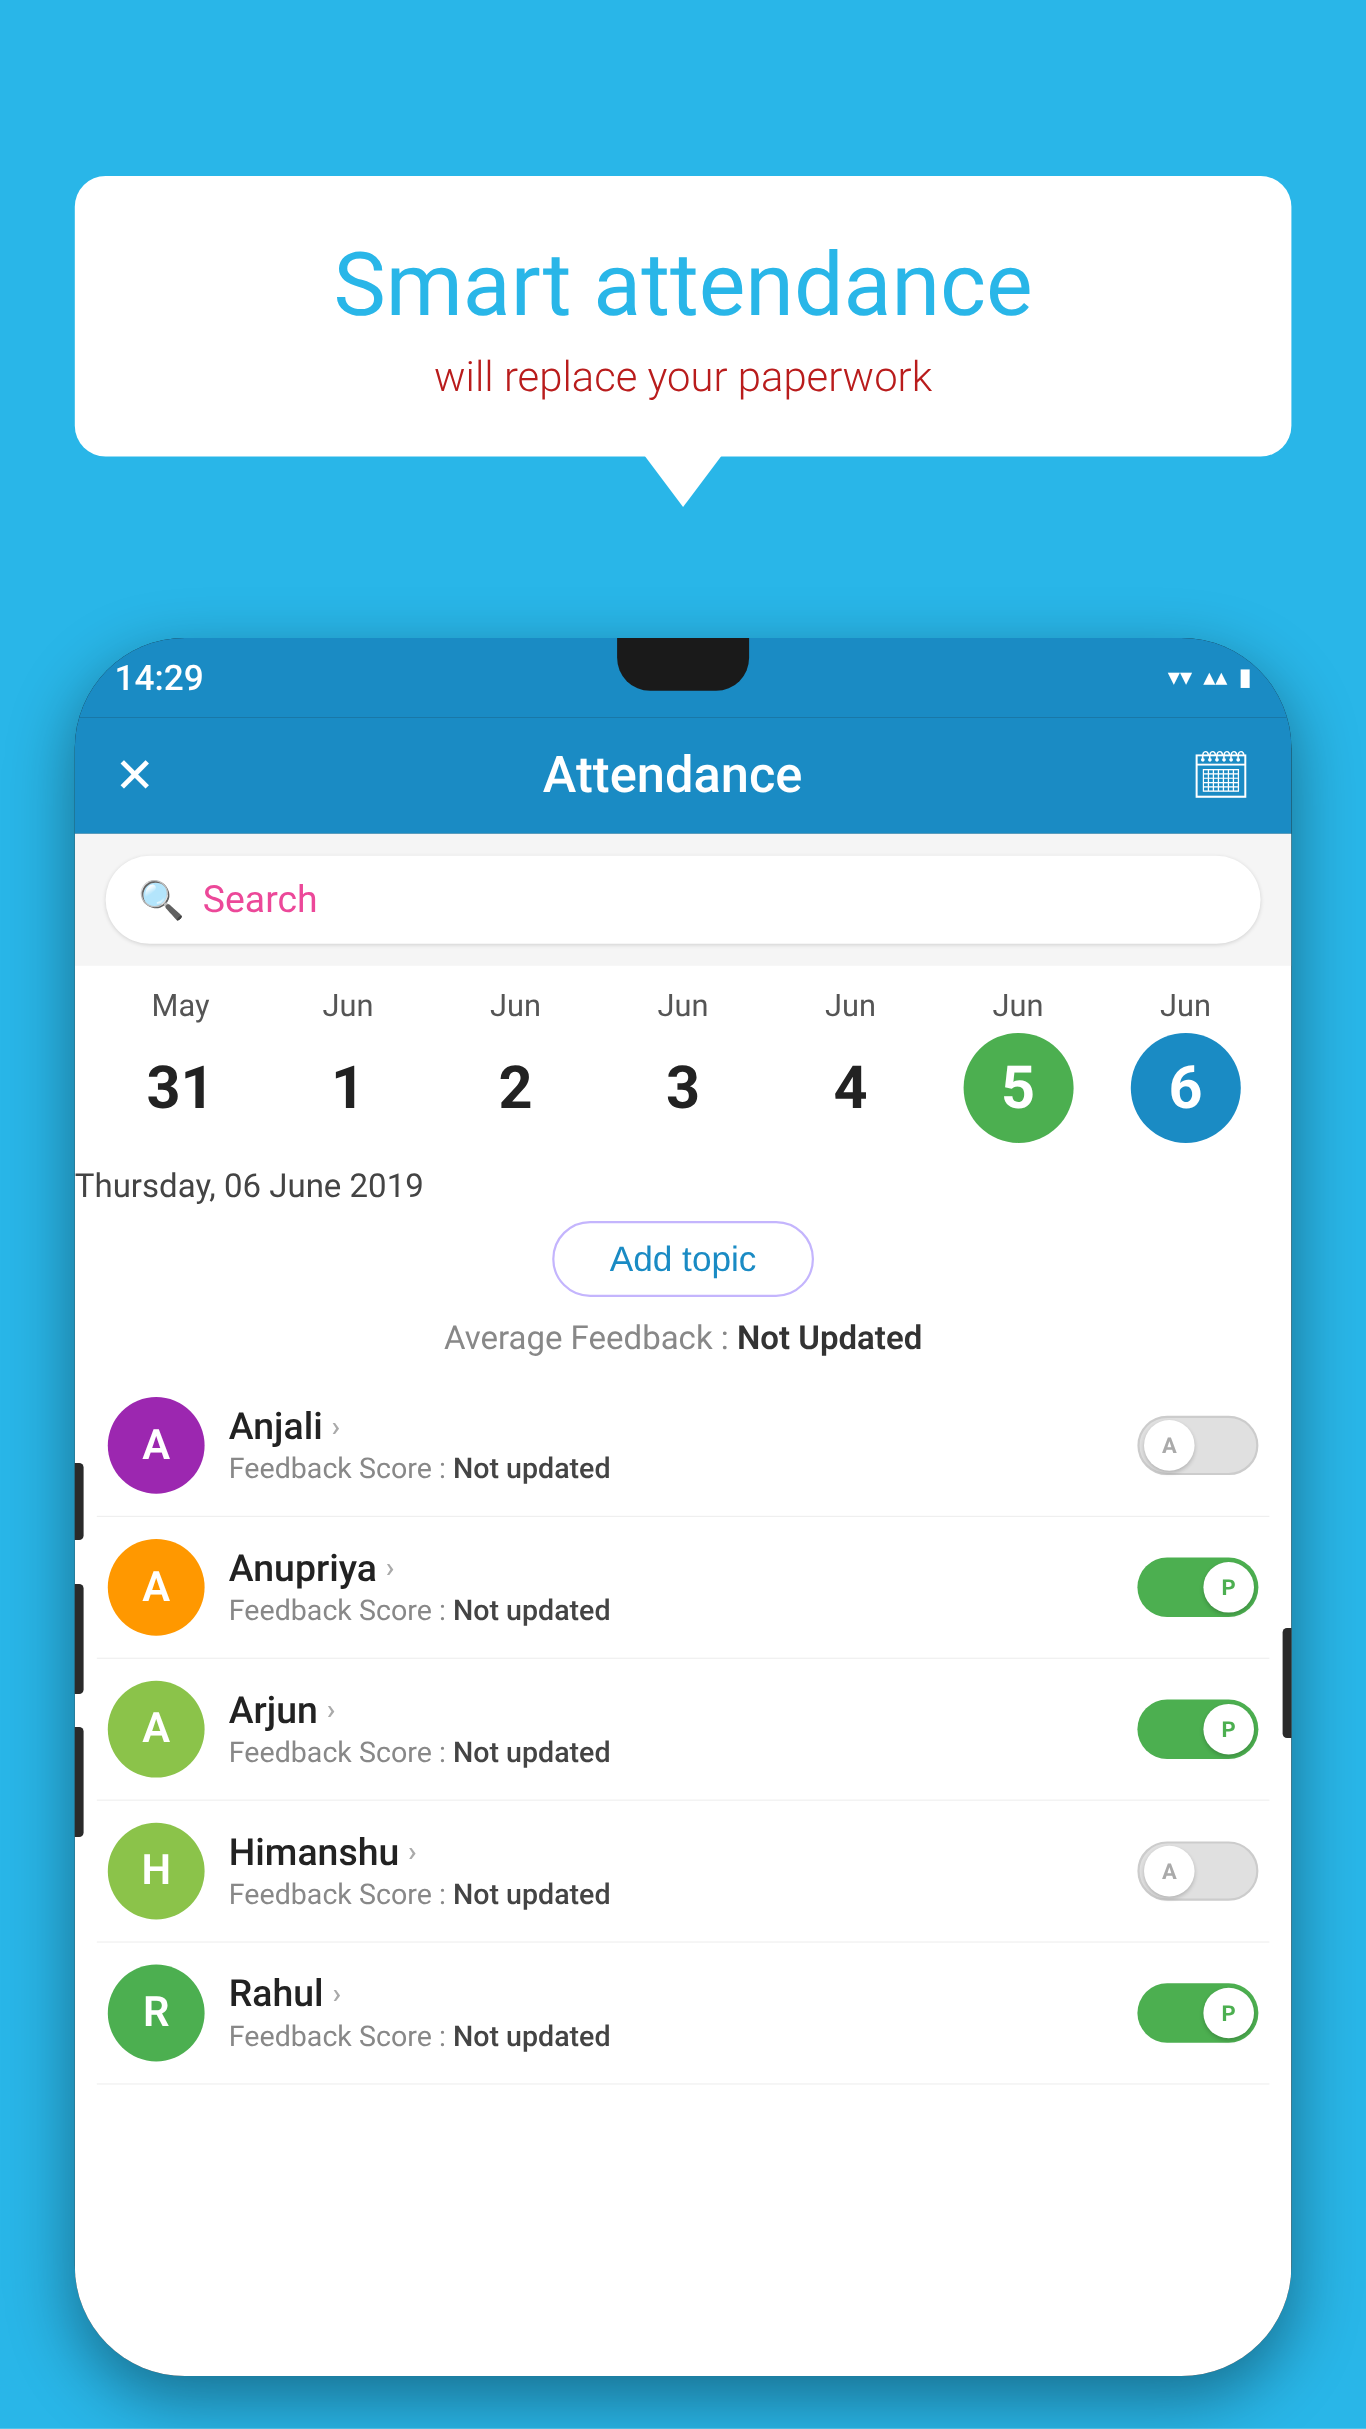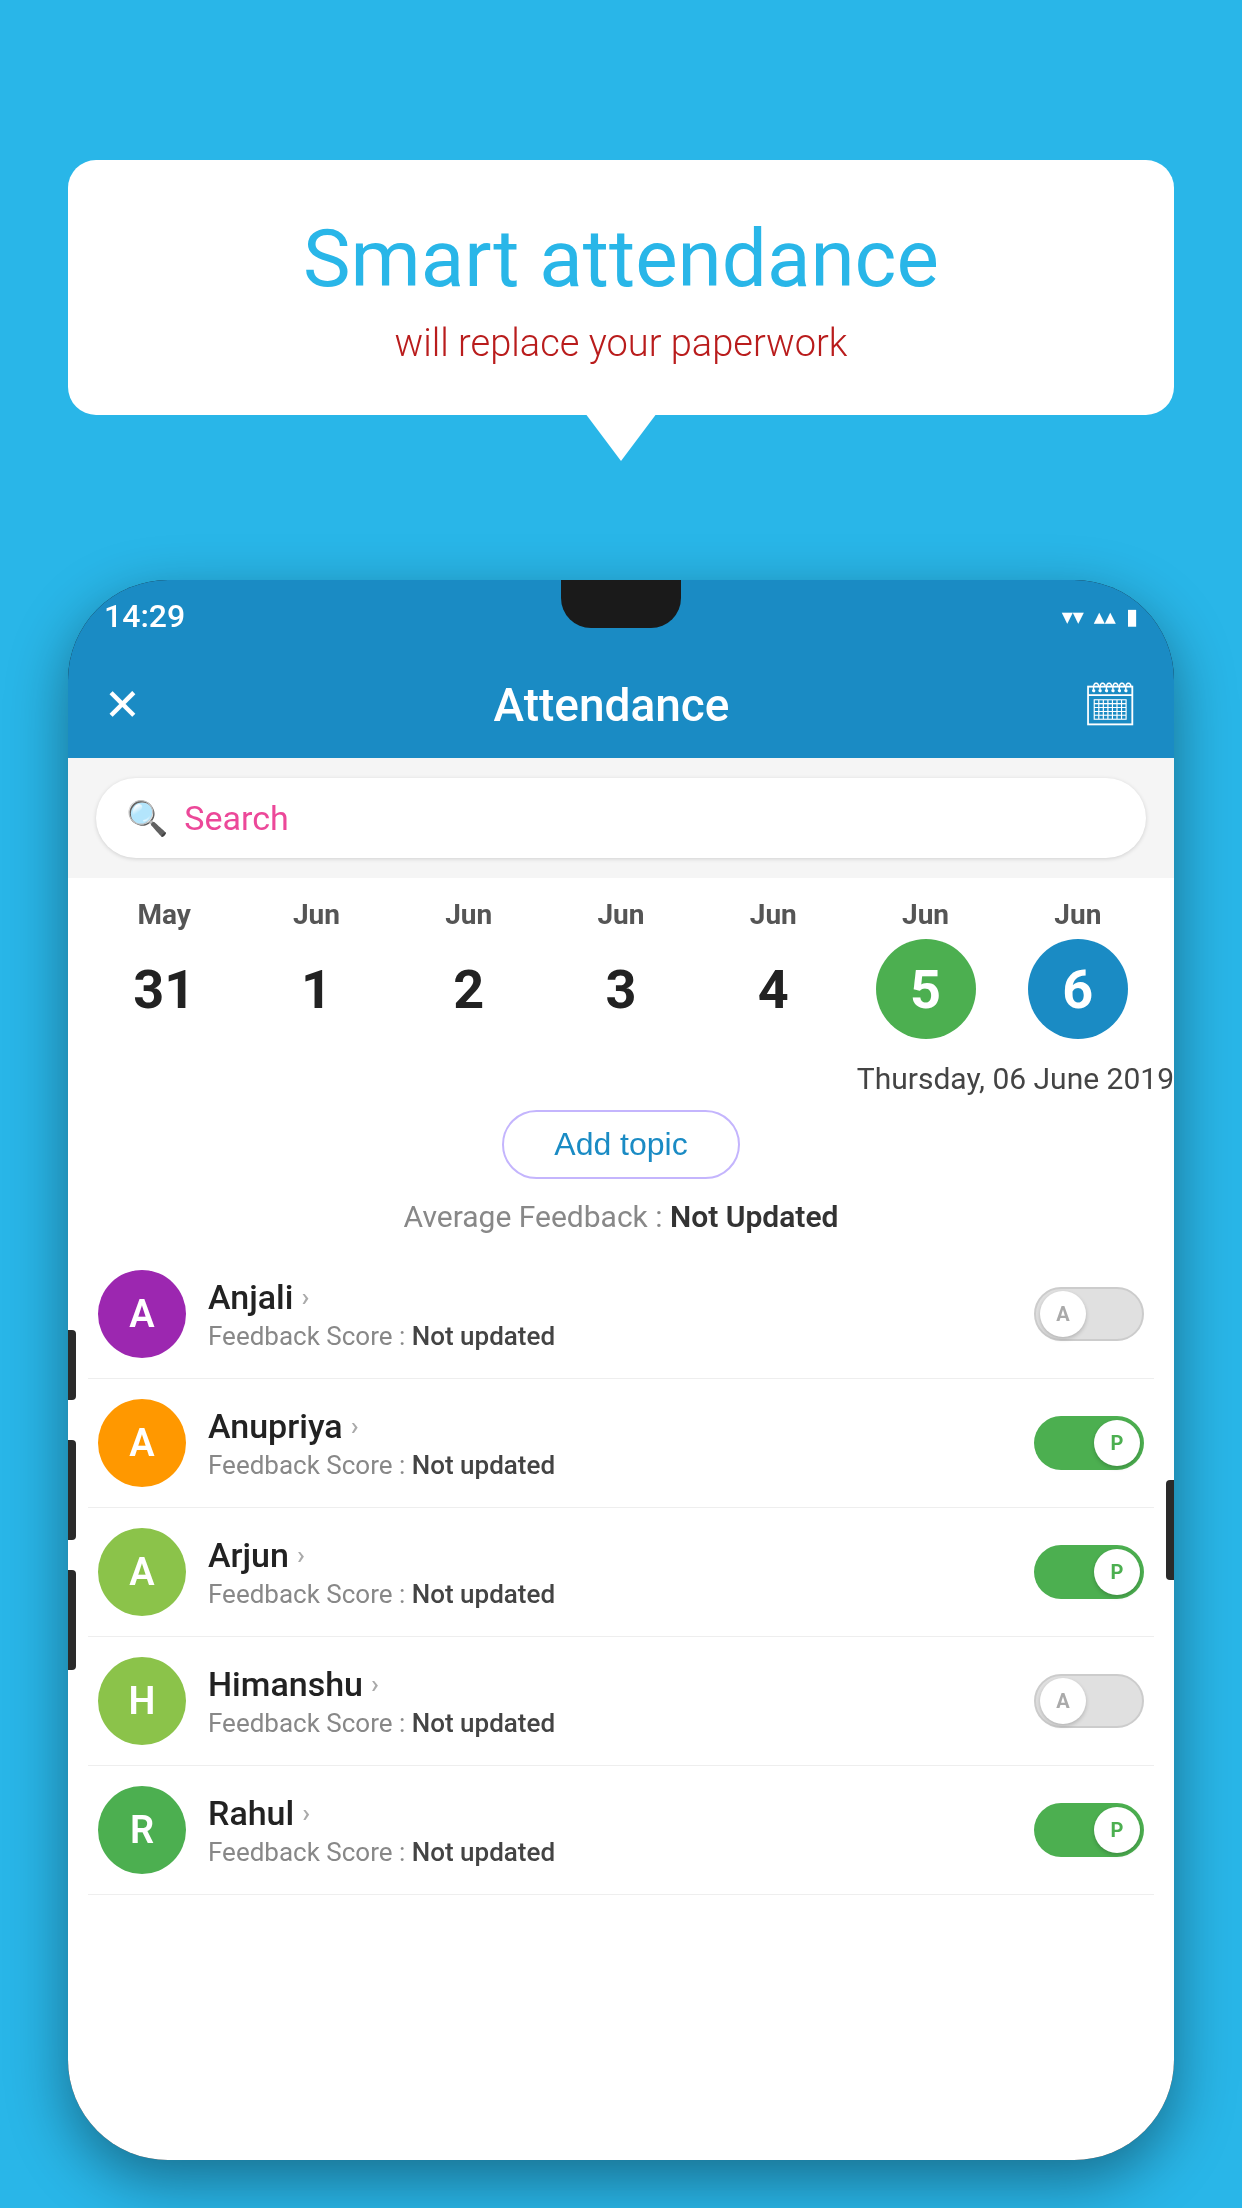--- a/index.html
+++ b/index.html
@@ -162,21 +162,21 @@
     .cal-day {
       display: flex;
       flex-direction: column;
       align-items: center;
       gap: 8px;
       min-width: 120px;
     }
     .cal-month {
       font-size: 28px;
       color: #555;
-      font-weight: 700;
+      font-weight: 400;
     }
     .cal-date {
       font-size: 54px;
       font-weight: 700;
       color: #222;
       width: 100px;
       height: 100px;
       display: flex;
       align-items: center;
       justify-content: center;
@@ -186,21 +186,21 @@
       background: #4caf50;
       color: white;
     }
     .cal-date.selected {
       background: #1a8bc4;
       color: white;
     }
 
     
     .date-label {
-      text-align: right;
+      text-align: left;
       font-size: 30px;
       color: #444;
       padding: 12px 0 14px;
     }
 
     
     .add-topic-btn {
       display: block;
       margin: 0 auto 20px;
       border: 2px solid #c4b5fd;

